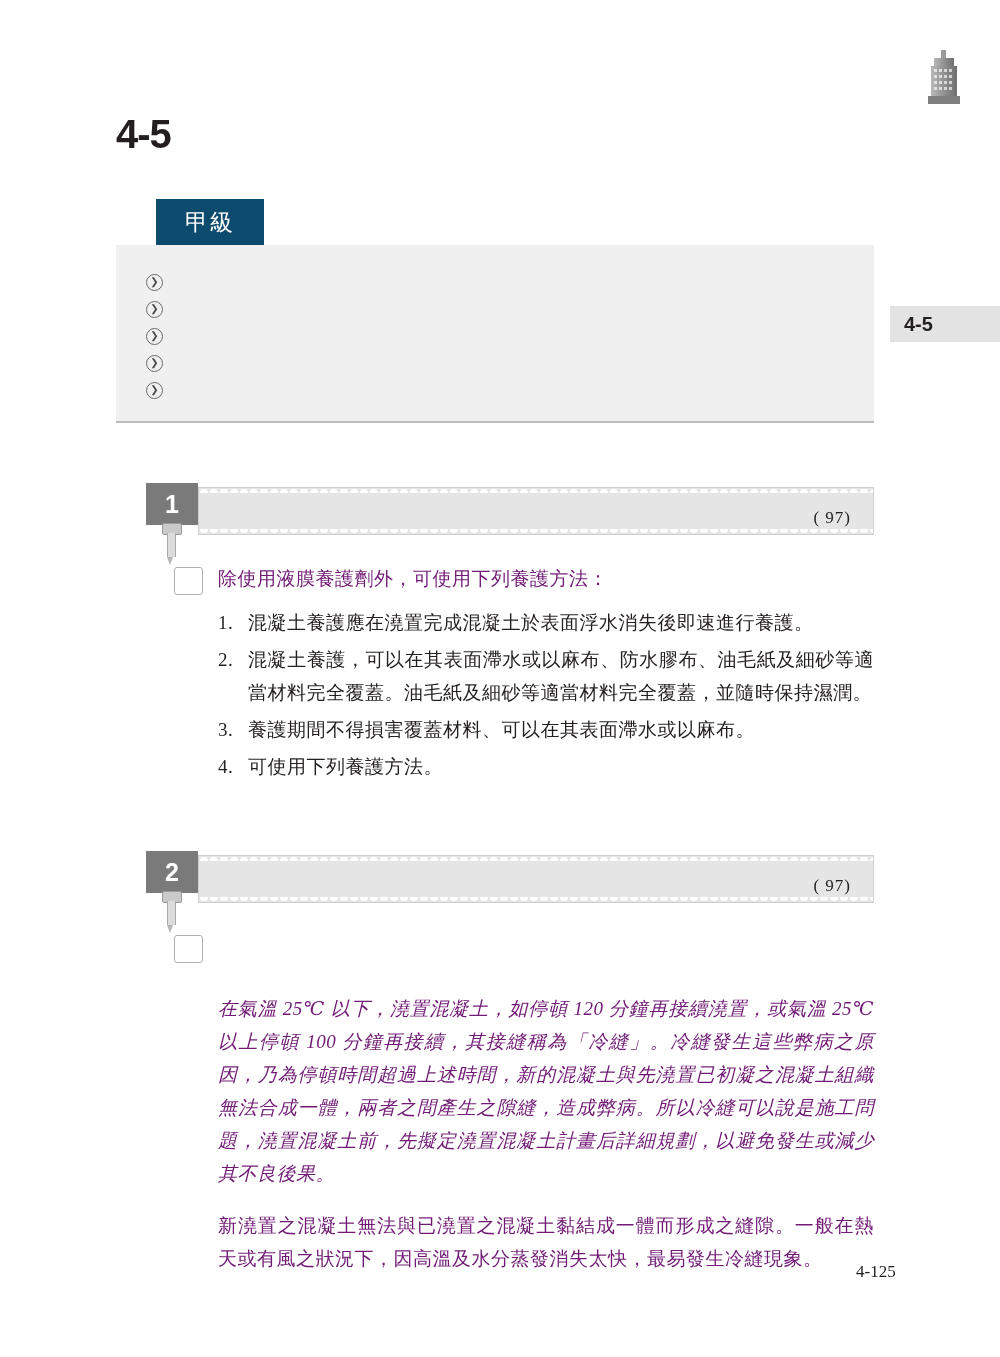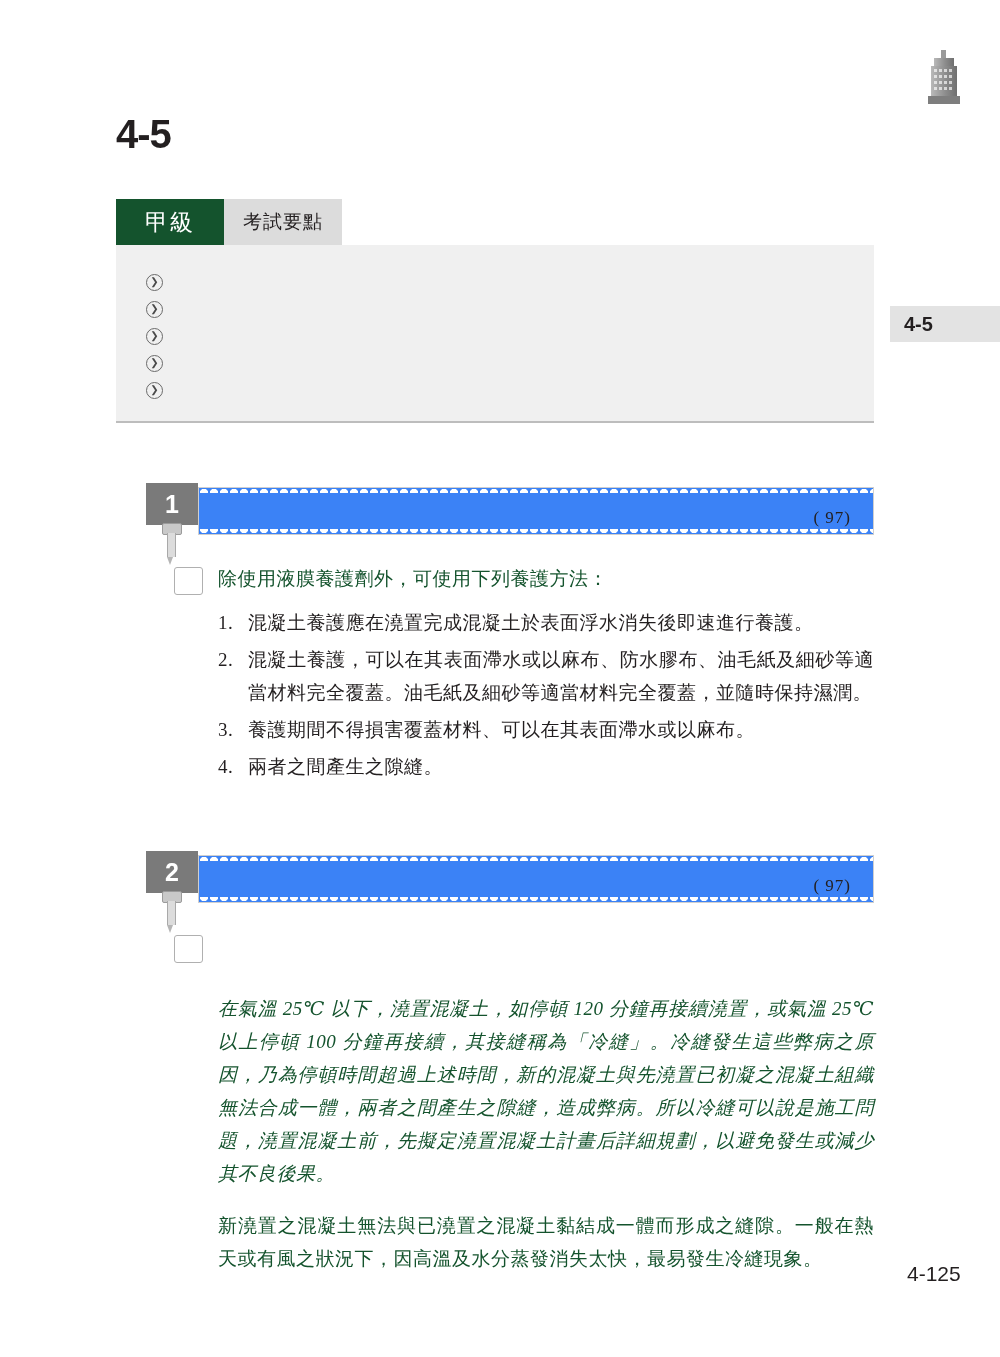--- a/index.html
+++ b/index.html
@@ -58,28 +58,29 @@
   
   .tabs-row {
     position: absolute;
     top: 199px;
     left: 116px;
     display: flex;
     height: 46px;
   }
   .tab-grade {
     width: 108px;
-    background: #14532d;
+    background: #0c4a6e;
     color: #ffffff;
     font-family: "Liberation Sans", sans-serif;
     font-size: 23px;
     letter-spacing: 2px;
     display: flex;
     align-items: center;
     justify-content: center;
+    margin-left: 40px;
   }
   .tab-points {
     width: 118px;
     background: #dcdcdc;
     color: #231f20;
     font-family: "Liberation Sans", sans-serif;
     font-size: 19px;
     letter-spacing: 1px;
     display: flex;
     align-items: center;
@@ -178,21 +179,21 @@
     border-left: 3.5px solid transparent;
     border-right: 3.5px solid transparent;
     border-top: 8px solid #b5b5b5;
   }
   .q-banner {
     position: absolute;
     left: 52px;
     top: 4px;
     right: 0;
     height: 48px;
-    background: #3b82f6;
+    background: #e5e5e5;
     border: 1px solid #cfcfcf;
     box-sizing: border-box;
   }
   
   .q-banner::before,
   .q-banner::after {
     content: "";
     position: absolute;
     left: 0;
     right: 0;
@@ -223,21 +224,21 @@
     border-radius: 3px;
     background: #ffffff;
   }
 
   
   .para {
     position: absolute;
     font-size: 19px;
     line-height: 33px;
     letter-spacing: 0.5px;
-    color: #14532d;
+    color: #701a75;
     text-align: justify;
   }
   .ol-list {
     position: absolute;
     left: 218px;
     width: 656px;
     margin: 0;
     padding: 0;
     list-style: none;
     font-size: 19px;
@@ -254,24 +255,24 @@
     text-align: left;
   }
   .ol-list .content {
     flex: 1;
     text-align: justify;
   }
 
   
   .page-no {
     position: absolute;
-    left: 907px;
+    left: 856px;
     top: 1262px;
-    font-family: Liberation Sans, sans-serif;
-    font-size: 21px;
+    font-family: Liberation Serif, serif;
+    font-size: 17px;
     color: #231f20;
   }
 </style>
 </head>
 <body>
 
 <div class="building-icon">
   <svg width="44" height="58" viewBox="0 0 44 58">
     <defs>
       <linearGradient id="bg1" x1="0" y1="0" x2="1" y2="0">
@@ -306,21 +307,20 @@
 </div>
 
 <div class="chapter-no">4-5</div>
 
 <div class="side-tab">
   <span>4-5</span>
 </div>
 
 <div class="tabs-row">
   <div class="tab-grade">甲級</div>
-  <div class="tab-points">考試要點</div>
 </div>
 <div class="points-panel">
   <div class="point-line">
     <span class="chev">❯</span>
     <span class="point-text"></span>
   </div>
   <div class="point-line">
     <span class="chev">❯</span>
     <span class="point-text"></span>
   </div>
@@ -362,21 +362,21 @@
   <li>
     <span class="marker">2.</span>
     <span class="content">混凝土養護，可以在其表面滯水或以麻布、防水膠布、油毛紙及細砂等適當材料完全覆蓋。油毛紙及細砂等適當材料完全覆蓋，並隨時保持濕潤。</span>
   </li>
   <li>
     <span class="marker">3.</span>
     <span class="content">養護期間不得損害覆蓋材料、可以在其表面滯水或以麻布。</span>
   </li>
   <li>
     <span class="marker">4.</span>
-    <span class="content">兩者之間產生之隙縫。</span>
+    <span class="content">可使用下列養護方法。</span>
   </li>
 </ul>
 
 <div class="q-head" style="top:851px;">
   <div class="q-banner">
     <span class="q-year">(     97)</span>
   </div>
   <div class="q-num">2</div>
   <div class="q-pin">
     <span class="pin-head"></span>

